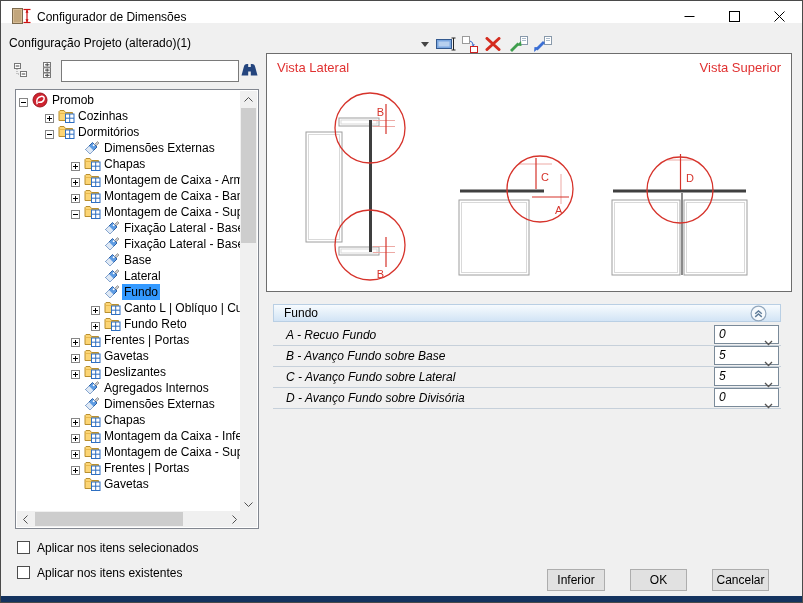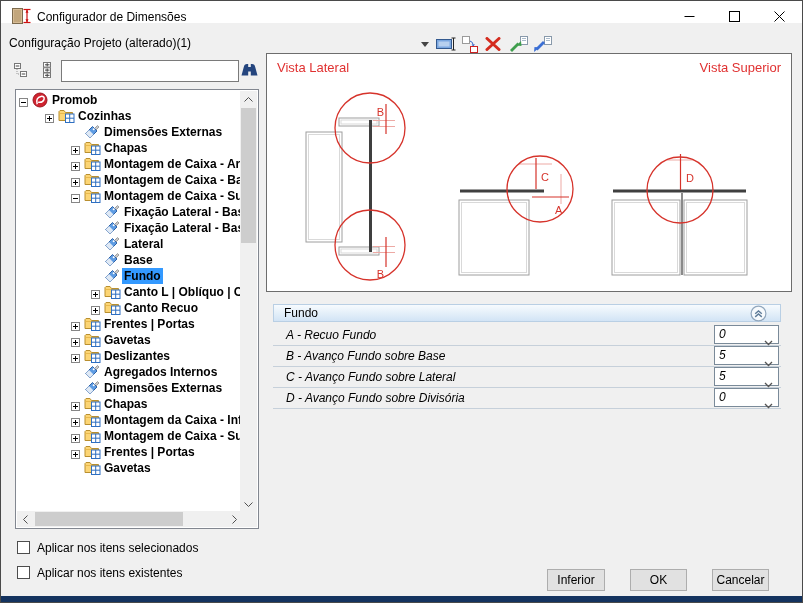--- a/index.html
+++ b/index.html
@@ -25,21 +25,21 @@
   .search-input { position:absolute; left:60px; top:59px; width:178px; height:22px;
                   border:1px solid #7a7a7a; background:#fff; font:12px "Liberation Sans",sans-serif; padding:0 4px; }
   .binoculars { position:absolute; left:239px; top:61px; width:19px; height:16px; }
 
   .treebox { position:absolute; left:14px; top:88px; width:244px; height:440px;
              background:#fff; border:1px solid #828790; }
   .tree-rows { position:absolute; left:1px; top:2px; width:224px; height:420px; overflow:hidden; }
   .tree-row { position:relative; height:16px; line-height:16px; white-space:nowrap; overflow:hidden; }
   .expander { position:absolute; top:3px; width:9px; height:9px; }
   .tree-ico { position:absolute; top:0px; width:17px; height:16px; }
-  .tree-lbl { display:inline-block; padding:0 2px;font-weight:bold; }
+  .tree-lbl { display:inline-block; padding:0 2px; }
   .tree-lbl.sel { background:#3399ff; }
 
   
   .vscroll { position:absolute; right:1px; top:1px; width:17px; height:421px; background:#f0f0f0; }
   .hscroll { position:absolute; left:1px; bottom:1px; height:16px; width:225px; background:#f0f0f0; }
   .scroll-arrow { position:absolute; width:17px; height:16px; display:flex; align-items:center; justify-content:center; background:#f0f0f0; }
   .vthumb { position:absolute; left:1px; top:17px; width:15px; height:135px; background:#cdcdcd; }
   .hthumb { position:absolute; top:1px; left:18px; width:148px; height:14px; background:#cdcdcd; }
   .corner { position:absolute; right:1px; bottom:1px; width:17px; height:16px; background:#f0f0f0; }
 
@@ -212,20 +212,30 @@
               <rect x="0.5" y="0.5" width="8" height="8" fill="#fff" stroke="#868686"></rect>
               <line x1="2" y1="4.5" x2="7" y2="4.5" stroke="#000"></line>
               <line x1="4.5" y1="2" x2="4.5" y2="7" stroke="#000"></line>
             </svg></span><span class="tree-ico" style="left: 41px;"><svg width="17" height="15" viewBox="0 0 17 15">
               <path d="M1 3.5 L1 12.5 L14.5 12.5 L14.5 4.5 L7.5 4.5 L6 2.5 L2 2.5 Z" fill="#fcd575" stroke="#b98f2f"></path>
               <line x1="1.5" y1="5.5" x2="14" y2="5.5" stroke="#e9b94d"></line>
               <rect x="7.5" y="6" width="8.5" height="8.5" fill="#ffffff" stroke="#2e6fc1"></rect>
               <line x1="7.5" y1="10.2" x2="16" y2="10.2" stroke="#2e6fc1"></line>
               <line x1="11.7" y1="6" x2="11.7" y2="14.5" stroke="#2e6fc1"></line>
             </svg></span><span class="tree-lbl" style="margin-left: 59px;">Cozinhas</span></div>
+        <div class="tree-row"><span class="expander" style="left: 28px;"><svg width="9" height="9" viewBox="0 0 9 9">
+              <rect x="0.5" y="0.5" width="8" height="8" fill="#fff" stroke="#868686"></rect>
+              <line x1="2" y1="4.5" x2="7" y2="4.5" stroke="#000"></line>
+            </svg></span><span class="tree-ico" style="left: 41px;"><svg width="17" height="15" viewBox="0 0 17 15">
+              <path d="M1 3.5 L1 12.5 L14.5 12.5 L14.5 4.5 L7.5 4.5 L6 2.5 L2 2.5 Z" fill="#fcd575" stroke="#b98f2f"></path>
+              <line x1="1.5" y1="5.5" x2="14" y2="5.5" stroke="#e9b94d"></line>
+              <rect x="7.5" y="6" width="8.5" height="8.5" fill="#ffffff" stroke="#2e6fc1"></rect>
+              <line x1="7.5" y1="10.2" x2="16" y2="10.2" stroke="#2e6fc1"></line>
+              <line x1="11.7" y1="6" x2="11.7" y2="14.5" stroke="#2e6fc1"></line>
+            </svg></span><span class="tree-lbl" style="margin-left: 59px;">Dormitórios</span></div>
         <div class="tree-row"><span class="tree-ico" style="left: 67px;"><svg width="16" height="15" viewBox="0 0 16 15">
               <path d="M13.5 1.5 L15 3 L10 8 L8.5 6.5 Z" fill="#c9c9c9" stroke="#8f8f8f" stroke-width="0.8"></path>
               <path d="M1.5 9.5 L6 14 L13 7 L8.5 2.5 Z" fill="#5d9be2" stroke="#2f63a8"></path>
               <path d="M1.5 9.5 L6 14 L9.5 10.5 L5 6 Z" fill="#dfe9f5"></path>
               <circle cx="9.7" cy="5.3" r="1" fill="#ffffff"></circle>
             </svg></span><span class="tree-lbl" style="margin-left: 85px;">Dimensões Externas</span></div>
         <div class="tree-row"><span class="expander" style="left: 54px;"><svg width="9" height="9" viewBox="0 0 9 9">
               <rect x="0.5" y="0.5" width="8" height="8" fill="#fff" stroke="#868686"></rect>
               <line x1="2" y1="4.5" x2="7" y2="4.5" stroke="#000"></line>
               <line x1="4.5" y1="2" x2="4.5" y2="7" stroke="#000"></line>
@@ -278,32 +288,32 @@
               <path d="M13.5 1.5 L15 3 L10 8 L8.5 6.5 Z" fill="#c9c9c9" stroke="#8f8f8f" stroke-width="0.8"></path>
               <path d="M1.5 9.5 L6 14 L13 7 L8.5 2.5 Z" fill="#5d9be2" stroke="#2f63a8"></path>
               <path d="M1.5 9.5 L6 14 L9.5 10.5 L5 6 Z" fill="#dfe9f5"></path>
               <circle cx="9.7" cy="5.3" r="1" fill="#ffffff"></circle>
             </svg></span><span class="tree-lbl" style="margin-left: 105px;">Fixação Lateral - Base Superior</span></div>
         <div class="tree-row"><span class="tree-ico" style="left: 87px;"><svg width="16" height="15" viewBox="0 0 16 15">
               <path d="M13.5 1.5 L15 3 L10 8 L8.5 6.5 Z" fill="#c9c9c9" stroke="#8f8f8f" stroke-width="0.8"></path>
               <path d="M1.5 9.5 L6 14 L13 7 L8.5 2.5 Z" fill="#5d9be2" stroke="#2f63a8"></path>
               <path d="M1.5 9.5 L6 14 L9.5 10.5 L5 6 Z" fill="#dfe9f5"></path>
               <circle cx="9.7" cy="5.3" r="1" fill="#ffffff"></circle>
+            </svg></span><span class="tree-lbl" style="margin-left: 105px;">Base</span></div>
+        <div class="tree-row"><span class="tree-ico" style="left: 87px;"><svg width="16" height="15" viewBox="0 0 16 15">
+              <path d="M13.5 1.5 L15 3 L10 8 L8.5 6.5 Z" fill="#c9c9c9" stroke="#8f8f8f" stroke-width="0.8"></path>
+              <path d="M1.5 9.5 L6 14 L13 7 L8.5 2.5 Z" fill="#5d9be2" stroke="#2f63a8"></path>
+              <path d="M1.5 9.5 L6 14 L9.5 10.5 L5 6 Z" fill="#dfe9f5"></path>
+              <circle cx="9.7" cy="5.3" r="1" fill="#ffffff"></circle>
             </svg></span><span class="tree-lbl" style="margin-left: 105px;">Lateral</span></div>
         <div class="tree-row"><span class="tree-ico" style="left: 87px;"><svg width="16" height="15" viewBox="0 0 16 15">
               <path d="M13.5 1.5 L15 3 L10 8 L8.5 6.5 Z" fill="#c9c9c9" stroke="#8f8f8f" stroke-width="0.8"></path>
               <path d="M1.5 9.5 L6 14 L13 7 L8.5 2.5 Z" fill="#5d9be2" stroke="#2f63a8"></path>
               <path d="M1.5 9.5 L6 14 L9.5 10.5 L5 6 Z" fill="#dfe9f5"></path>
               <circle cx="9.7" cy="5.3" r="1" fill="#ffffff"></circle>
-            </svg></span><span class="tree-lbl" style="margin-left: 105px;">Base</span></div>
-        <div class="tree-row"><span class="tree-ico" style="left: 87px;"><svg width="16" height="15" viewBox="0 0 16 15">
-              <path d="M13.5 1.5 L15 3 L10 8 L8.5 6.5 Z" fill="#c9c9c9" stroke="#8f8f8f" stroke-width="0.8"></path>
-              <path d="M1.5 9.5 L6 14 L13 7 L8.5 2.5 Z" fill="#5d9be2" stroke="#2f63a8"></path>
-              <path d="M1.5 9.5 L6 14 L9.5 10.5 L5 6 Z" fill="#dfe9f5"></path>
-              <circle cx="9.7" cy="5.3" r="1" fill="#ffffff"></circle>
             </svg></span><span class="tree-lbl sel" style="margin-left: 105px;">Fundo</span></div>
         <div class="tree-row"><span class="expander" style="left: 74px;"><svg width="9" height="9" viewBox="0 0 9 9">
               <rect x="0.5" y="0.5" width="8" height="8" fill="#fff" stroke="#868686"></rect>
               <line x1="2" y1="4.5" x2="7" y2="4.5" stroke="#000"></line>
               <line x1="4.5" y1="2" x2="4.5" y2="7" stroke="#000"></line>
             </svg></span><span class="tree-ico" style="left: 87px;"><svg width="17" height="15" viewBox="0 0 17 15">
               <path d="M1 3.5 L1 12.5 L14.5 12.5 L14.5 4.5 L7.5 4.5 L6 2.5 L2 2.5 Z" fill="#fcd575" stroke="#b98f2f"></path>
               <line x1="1.5" y1="5.5" x2="14" y2="5.5" stroke="#e9b94d"></line>
               <rect x="7.5" y="6" width="8.5" height="8.5" fill="#ffffff" stroke="#2e6fc1"></rect>
               <line x1="7.5" y1="10.2" x2="16" y2="10.2" stroke="#2e6fc1"></line>
@@ -312,21 +322,21 @@
         <div class="tree-row"><span class="expander" style="left: 74px;"><svg width="9" height="9" viewBox="0 0 9 9">
               <rect x="0.5" y="0.5" width="8" height="8" fill="#fff" stroke="#868686"></rect>
               <line x1="2" y1="4.5" x2="7" y2="4.5" stroke="#000"></line>
               <line x1="4.5" y1="2" x2="4.5" y2="7" stroke="#000"></line>
             </svg></span><span class="tree-ico" style="left: 87px;"><svg width="17" height="15" viewBox="0 0 17 15">
               <path d="M1 3.5 L1 12.5 L14.5 12.5 L14.5 4.5 L7.5 4.5 L6 2.5 L2 2.5 Z" fill="#fcd575" stroke="#b98f2f"></path>
               <line x1="1.5" y1="5.5" x2="14" y2="5.5" stroke="#e9b94d"></line>
               <rect x="7.5" y="6" width="8.5" height="8.5" fill="#ffffff" stroke="#2e6fc1"></rect>
               <line x1="7.5" y1="10.2" x2="16" y2="10.2" stroke="#2e6fc1"></line>
               <line x1="11.7" y1="6" x2="11.7" y2="14.5" stroke="#2e6fc1"></line>
-            </svg></span><span class="tree-lbl" style="margin-left: 105px;">Canto Recuo</span></div>
+            </svg></span><span class="tree-lbl" style="margin-left: 105px;">Fundo Reto</span></div>
         <div class="tree-row"><span class="expander" style="left: 54px;"><svg width="9" height="9" viewBox="0 0 9 9">
               <rect x="0.5" y="0.5" width="8" height="8" fill="#fff" stroke="#868686"></rect>
               <line x1="2" y1="4.5" x2="7" y2="4.5" stroke="#000"></line>
               <line x1="4.5" y1="2" x2="4.5" y2="7" stroke="#000"></line>
             </svg></span><span class="tree-ico" style="left: 67px;"><svg width="17" height="15" viewBox="0 0 17 15">
               <path d="M1 3.5 L1 12.5 L14.5 12.5 L14.5 4.5 L7.5 4.5 L6 2.5 L2 2.5 Z" fill="#fcd575" stroke="#b98f2f"></path>
               <line x1="1.5" y1="5.5" x2="14" y2="5.5" stroke="#e9b94d"></line>
               <rect x="7.5" y="6" width="8.5" height="8.5" fill="#ffffff" stroke="#2e6fc1"></rect>
               <line x1="7.5" y1="10.2" x2="16" y2="10.2" stroke="#2e6fc1"></line>
               <line x1="11.7" y1="6" x2="11.7" y2="14.5" stroke="#2e6fc1"></line>

